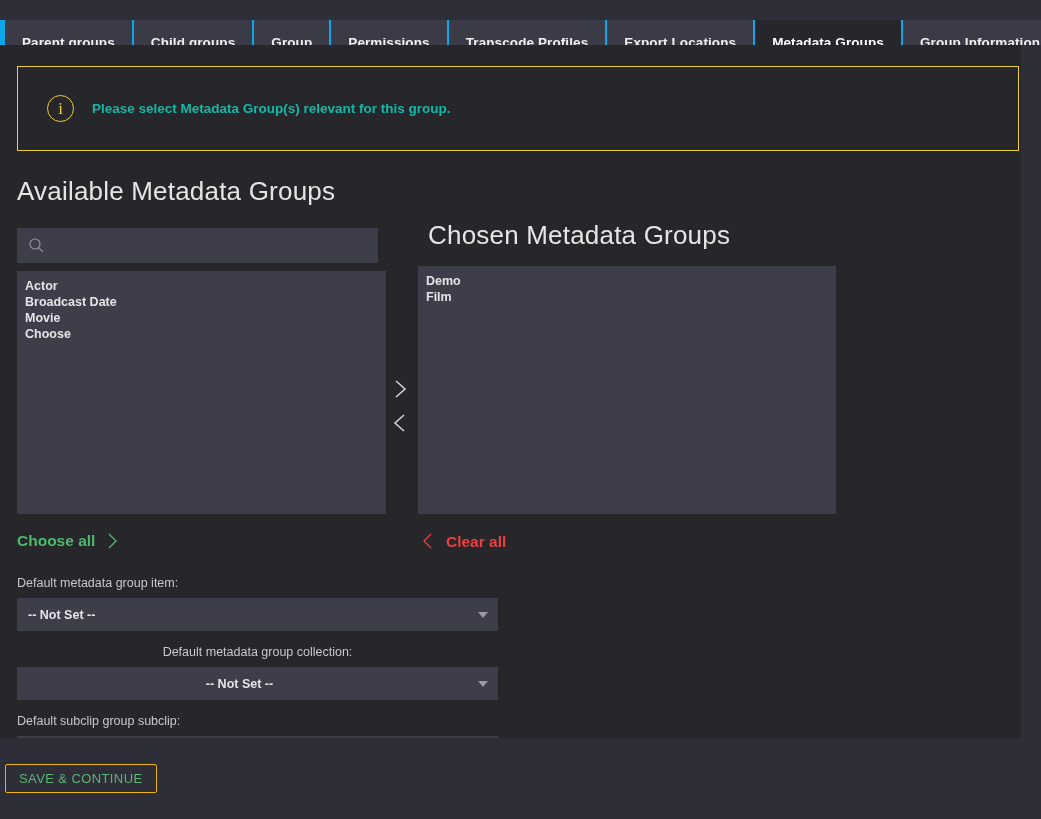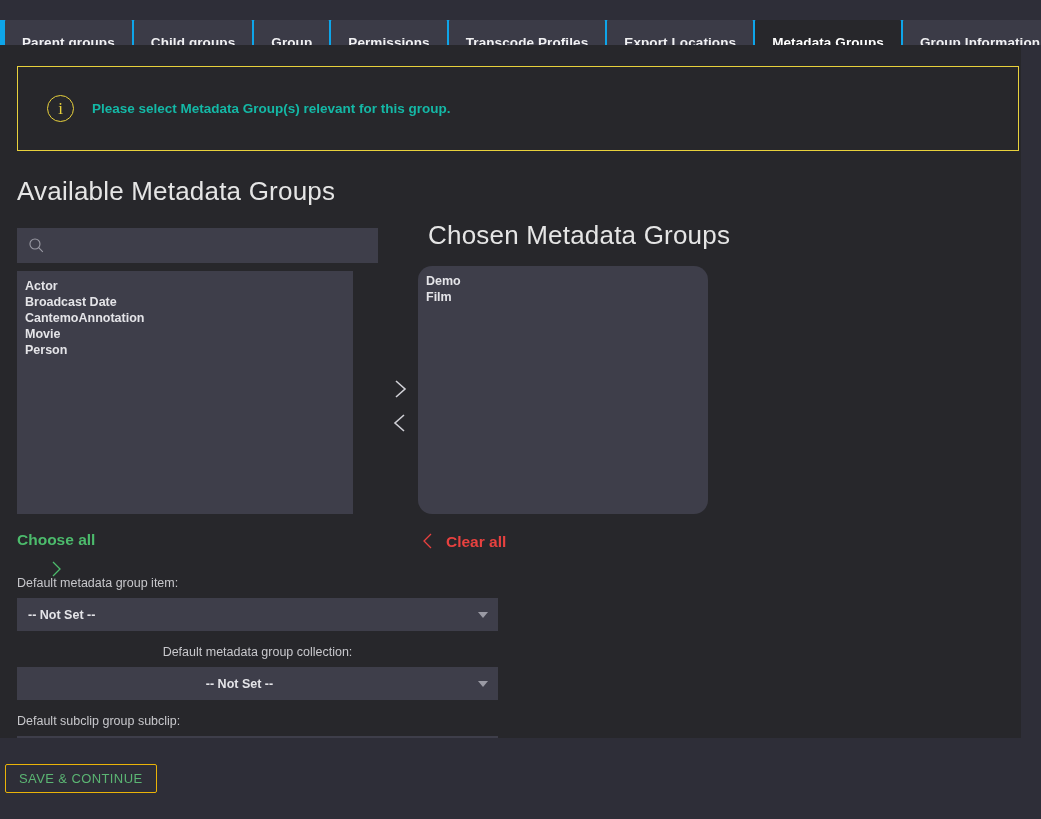--- a/index.html
+++ b/index.html
@@ -121,22 +121,22 @@
     height: 100%;
   }
 
   
   .listbox {
     position: absolute;
     background: #3e3e4a;
     overflow: hidden;
     padding: 7px 0 0 0;
   }
-  #avail-list { left: 17px; top: 226px; width: 336px; height: 243px; }
-  #chosen-list { left: 418px; top: 221px; width: 290px; height: 248px; border-radius: 14px; }
+  #avail-list { left: 17px; top: 226px; width: 369px; height: 243px; }
+  #chosen-list { left: 418px; top: 221px; width: 418px; height: 248px; }
   .listitem {
     color: #e4e4e8;
     font-size: 12.5px;
     font-weight: 600;
     line-height: 16px;
     padding: 0 0 0 8px;
     white-space: nowrap;
     cursor: pointer;
   }
 
@@ -166,21 +166,20 @@
   
   #choose-all {
     position: absolute;
     left: 17px; top: 486px;
     color: #4cbb6c;
     font-size: 15.5px;
     font-weight: 600;
     display: flex; align-items: center; gap: 10px;
     cursor: pointer;
     white-space: nowrap;
-    flex-direction: column;
   }
   #clear-all {
     position: absolute;
     left: 420px; top: 486px;
     color: #e8413f;
     font-size: 15.5px;
     font-weight: 600;
     display: flex; align-items: flex-end; gap: 11px;
     cursor: pointer;
     white-space: nowrap;
@@ -278,23 +277,22 @@
     <svg id="search-icon" viewBox="0 0 20 20">
       <circle cx="8.2" cy="8.2" r="5.9" fill="none" stroke="#9a9aa4" stroke-width="1.3"></circle>
       <line x1="12.6" y1="12.6" x2="17.4" y2="17.4" stroke="#9a9aa4" stroke-width="1.3"></line>
     </svg>
     <input id="search-input" type="text" placeholder="" style="">
   </div>
 
   <div class="listbox" id="avail-list">
       <div class="listitem">Actor</div>
       <div class="listitem">Broadcast Date</div>
-      <div class="listitem">CantemoAnnotation</div>
       <div class="listitem">Movie</div>
-      <div class="listitem">Person</div>
+      <div class="listitem">Choose</div>
     </div>
 
   <svg class="xfer" id="xfer-right" viewBox="0 0 24 24">
     <polyline points="8,4 17,12 8,20" fill="none" stroke="#d0d0d6" stroke-width="1.6"></polyline>
   </svg>
   <svg class="xfer" id="xfer-left" viewBox="0 0 24 24">
     <polyline points="16,4 7,12 16,20" fill="none" stroke="#d0d0d6" stroke-width="1.6"></polyline>
   </svg>
 
   <div class="panel-title" id="chosen-title">Chosen Metadata Groups</div>

